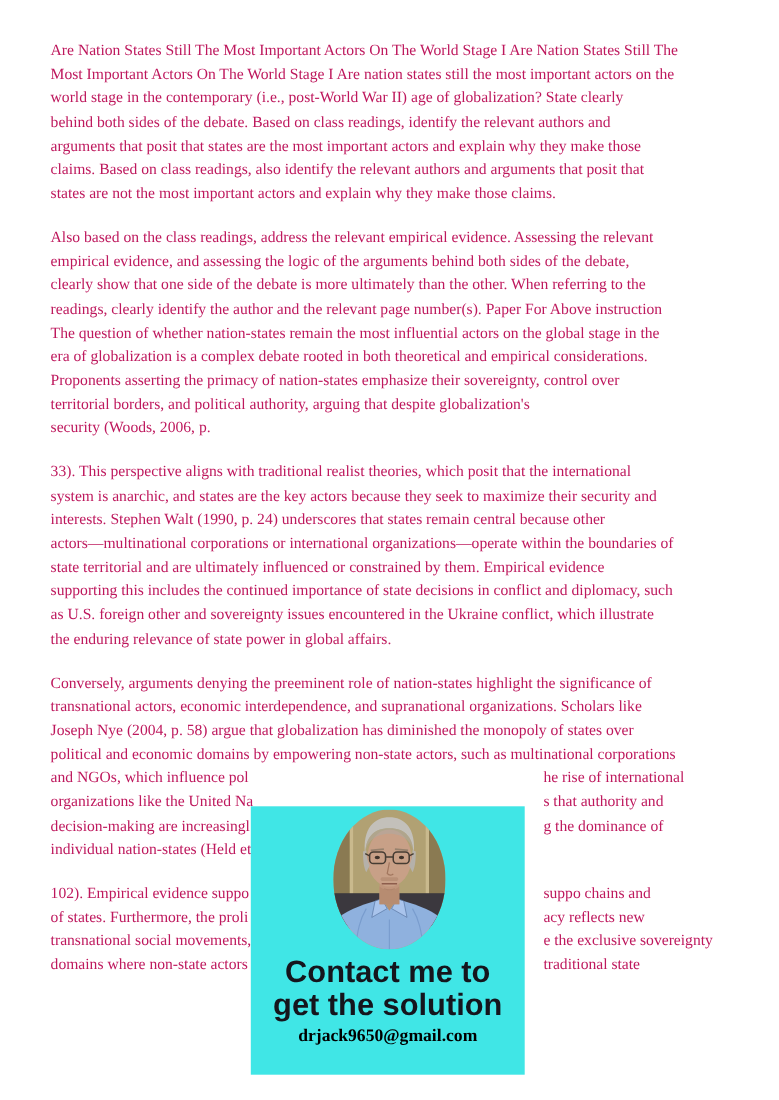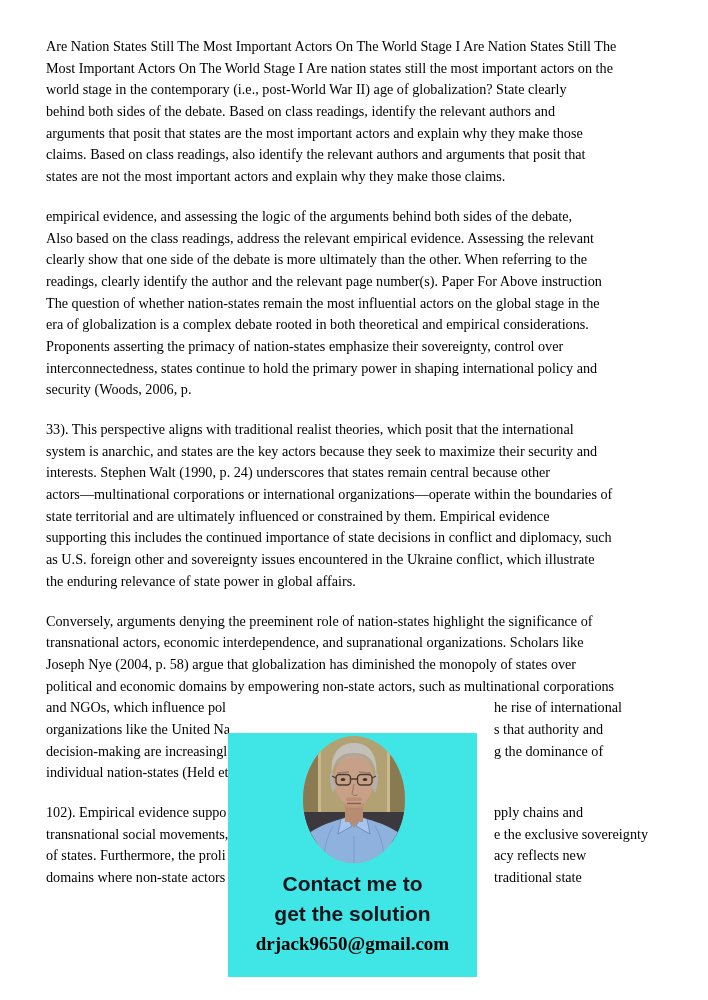--- a/index.html
+++ b/index.html
@@ -7,21 +7,21 @@
     width: 708px; height: 1000px;
     background: #ffffff;
     position: relative;
     overflow: hidden;
     font-family: "Liberation Serif", serif;
   }
   .doc {
     position: absolute;
     left: 46px; top: 36px;
     width: 660px;
-    color: #000000;
+    color: #be185d;
     font-size: 14.2px;
   }
   .para { margin: 0 0 18px 0; }
   .line {
     position: relative;
     height: 21.7px;
     line-height: 21.7px;
     white-space: nowrap;
   }
   .frag-right { position: absolute; left: 432px; top: 0; padding-left: 16px; }
@@ -35,54 +35,54 @@
   .portrait {
     position: absolute;
     left: 75px; top: 3px;
     width: 102px; height: 127px;
   }
   .contact-heading {
     position: absolute;
     top: 136px; left: 0; width: 100%;
     font-family: "Liberation Sans", sans-serif;
     font-weight: 700;
-    font-size: 21px;
+    font-size: 28px;
     line-height: 30px;
   }
   .contact-email {
     position: absolute;
     top: 200px; left: 0; width: 100%;
     font-family: "Liberation Serif", serif;
     font-weight: 700;
-    font-size: 19px;
+    font-size: 16px;
     color: #000000;
   }
 </style>
 </head>
 <body>
 
 <div class="doc" id="doc">
     <div class="para">
       <div class="line">Are Nation States Still The Most Important Actors On The World Stage I Are Nation States Still The</div>
       <div class="line">Most Important Actors On The World Stage I Are nation states still the most important actors on the</div>
       <div class="line">world stage in the contemporary (i.e., post-World War II) age of globalization? State clearly</div>
       <div class="line">behind both sides of the debate. Based on class readings, identify the relevant authors and</div>
       <div class="line">arguments that posit that states are the most important actors and explain why they make those</div>
       <div class="line">claims. Based on class readings, also identify the relevant authors and arguments that posit that</div>
       <div class="line">states are not the most important actors and explain why they make those claims.</div>
     </div>
     <div class="para">
+      <div class="line">Also based on the class readings, address the relevant empirical evidence. Assessing the relevant</div>
       <div class="line">empirical evidence, and assessing the logic of the arguments behind both sides of the debate,</div>
-      <div class="line">Also based on the class readings, address the relevant empirical evidence. Assessing the relevant</div>
       <div class="line">clearly show that one side of the debate is more ultimately than the other. When referring to the</div>
       <div class="line">readings, clearly identify the author and the relevant page number(s). Paper For Above instruction</div>
       <div class="line">The question of whether nation-states remain the most influential actors on the global stage in the</div>
       <div class="line">era of globalization is a complex debate rooted in both theoretical and empirical considerations.</div>
       <div class="line">Proponents asserting the primacy of nation-states emphasize their sovereignty, control over</div>
-      <div class="line">interconnectedness, states continue to hold the primary power in shaping international policy and</div>
+      <div class="line">territorial borders, and political authority, arguing that despite globalization's</div>
       <div class="line">security (Woods, 2006, p.</div>
     </div>
     <div class="para">
       <div class="line">33). This perspective aligns with traditional realist theories, which posit that the international</div>
       <div class="line">system is anarchic, and states are the key actors because they seek to maximize their security and</div>
       <div class="line">interests. Stephen Walt (1990, p. 24) underscores that states remain central because other</div>
       <div class="line">actors—multinational corporations or international organizations—operate within the boundaries of</div>
       <div class="line">state territorial and are ultimately influenced or constrained by them. Empirical evidence</div>
       <div class="line">supporting this includes the continued importance of state decisions in conflict and diplomacy, such</div>
       <div class="line">as U.S. foreign other and sovereignty issues encountered in the Ukraine conflict, which illustrate</div>
@@ -92,23 +92,23 @@
       <div class="line">Conversely, arguments denying the preeminent role of nation-states highlight the significance of</div>
       <div class="line">transnational actors, economic interdependence, and supranational organizations. Scholars like</div>
       <div class="line">Joseph Nye (2004, p. 58) argue that globalization has diminished the monopoly of states over</div>
       <div class="line">political and economic domains by empowering non-state actors, such as multinational corporations</div>
       <div class="line"><span>and NGOs, which influence pol</span><span class="frag-right">he rise of international</span></div>
       <div class="line"><span>organizations like the United Na</span><span class="frag-right">s that authority and</span></div>
       <div class="line"><span>decision-making are increasingl</span><span class="frag-right">g the dominance of</span></div>
       <div class="line"><span>individual nation-states (Held et</span><span class="frag-right"></span></div>
     </div>
     <div class="para">
-      <div class="line"><span>102). Empirical evidence suppo</span><span class="frag-right">pply chains and</span></div>
+      <div class="line"><span>102). Empirical evidence suppo</span><span class="frag-right">suppo chains and</span></div>
+      <div class="line"><span>of states. Furthermore, the proli</span><span class="frag-right">acy reflects new</span></div>
       <div class="line"><span>transnational social movements,</span><span class="frag-right">e the exclusive sovereignty</span></div>
-      <div class="line"><span>of states. Furthermore, the proli</span><span class="frag-right">acy reflects new</span></div>
       <div class="line"><span>domains where non-state actors</span><span class="frag-right">traditional state</span></div>
     </div>
   </div>
 
 <div class="overlay" id="overlay" style="background: rgb(64, 230, 230);">
   <svg class="portrait" viewBox="0 0 102 127" xmlns="http://www.w3.org/2000/svg" aria-hidden="true">
     <defs>
       <clipPath id="ovalClip">
           <ellipse cx="51" cy="63.5" rx="51" ry="63.5"></ellipse>
         </clipPath>

